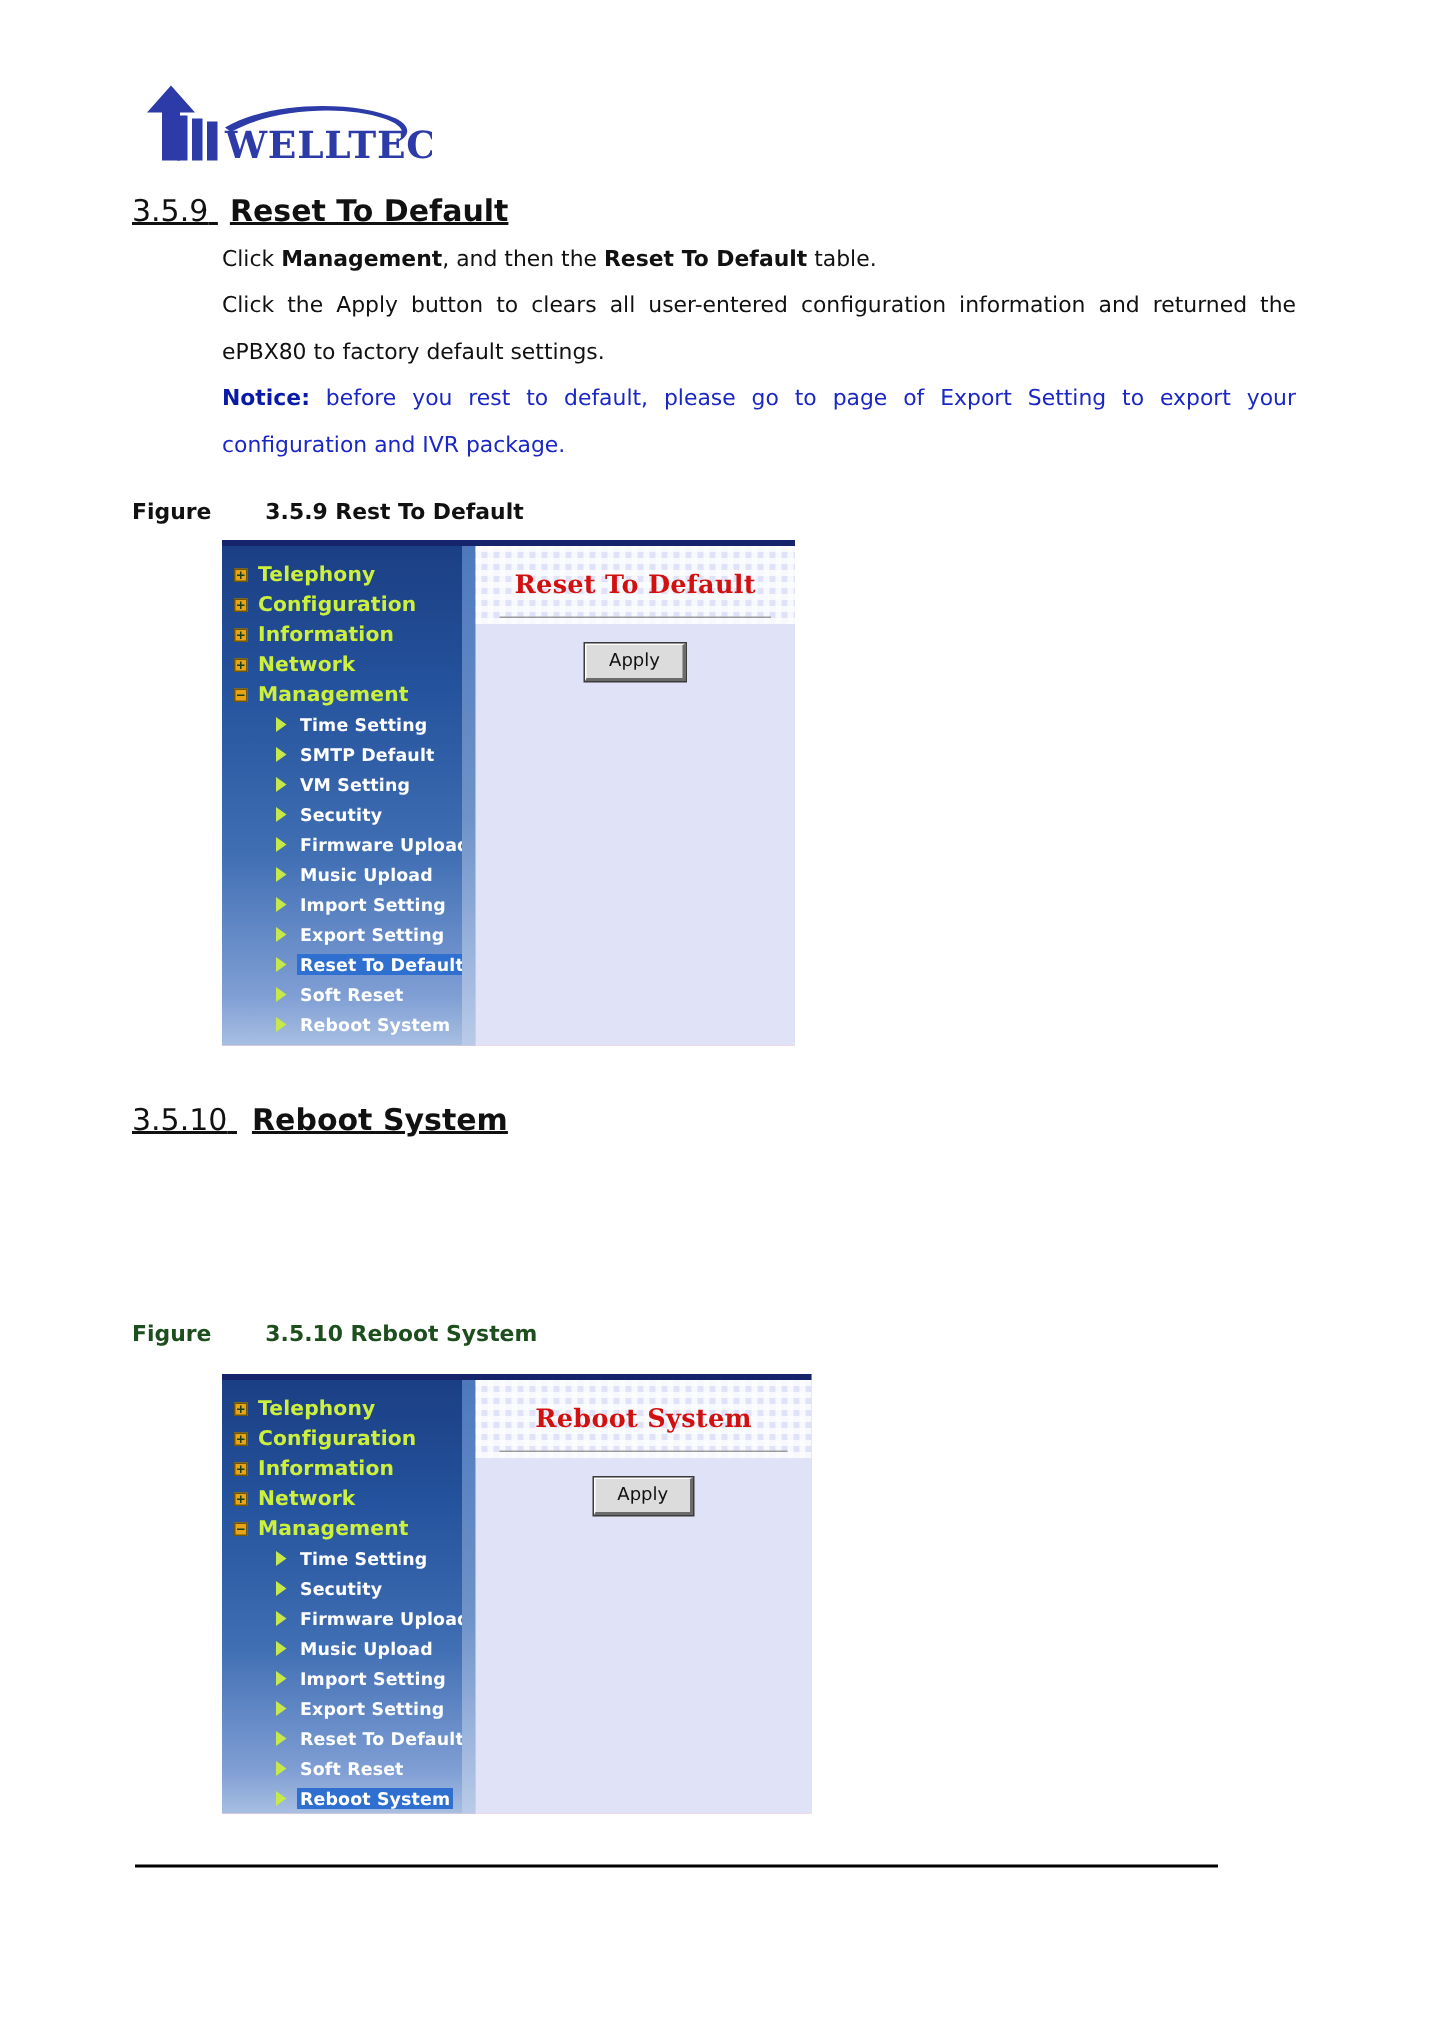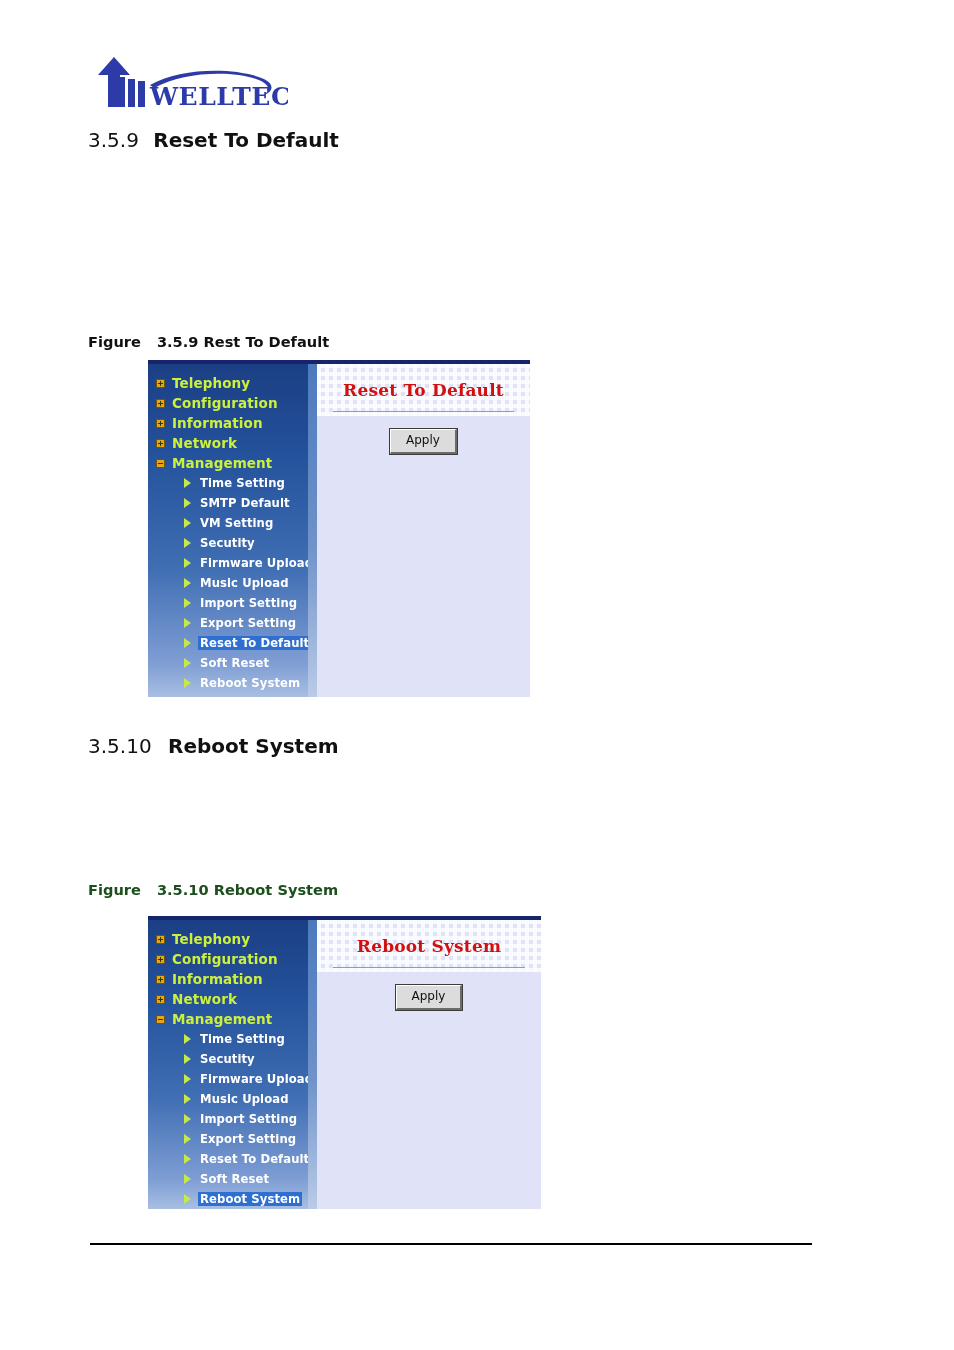--- a/index.html
+++ b/index.html
@@ -27,20 +27,21 @@
   .logo-wrap svg { display: block; }
 
   
   .section-head {
     position: absolute;
     left: 88px;
     font-size: 20px;
     line-height: 26px;
     color: #111111;
     white-space: nowrap;
+    text-decoration: underline;
   }
   .section-head .num {
     font-weight: normal;
   }
   .section-head .ttl {
     font-weight: bold;
   }
 
   .body-block {
     position: absolute;
@@ -56,21 +57,21 @@
   .notice { color: #1a27c4; }
   .notice b { color: #0a1aa8; font-weight: bold; }
 
   .fig-caption {
     position: absolute;
     left: 88px;
     font-size: 14.6px;
     font-weight: bold;
     white-space: nowrap;
   }
-  .fig-caption .cap-lead { margin-right: 16px; }
+  .fig-caption .cap-lead { margin-right: 36px; }
   .cap-black { color: #111111; }
   .cap-green { color: #1d4e1d; }
 
   
   .shot {
     position: absolute;
     background: #fca5a5;
     box-sizing: border-box;
     display: flex;
     border-top: 4px solid #15246b;
@@ -230,20 +231,27 @@
     <text x="62" y="50" font-family="DejaVu Serif, serif" font-size="25" font-weight="bold" fill="#2c3ba8" letter-spacing="0.5">WELLTECH</text>
   </svg>
 </div>
 
 <div class="section-head" style="top:127px;">
   <span class="num">3.5.9</span>
   <span class="ttl" style="margin-left:8px;">Reset To Default</span>
 </div>
 
 <div class="body-block" style="top:157px;">
+  <p>
+    <span>Click </span><b>Management</b><span>, and then the </span><b>Reset To Default</b><span> table.</span>
+  </p>
+  <p style="margin-top:0;">Click the Apply button to clears all user-entered configuration information and returned the ePBX80 to factory default settings.</p>
+  <p class="notice" style="margin-top:0;">
+    <b>Notice:</b><span> before you rest to default, please go to page of Export Setting to export your configuration and IVR package.</span>
+  </p>
 </div>
 
 <div class="fig-caption cap-black" style="top:333px;">
   <span class="cap-lead">Figure</span><span>3.5.9 Rest To Default</span>
 </div>
 
 <div class="shot" id="shot1" style="left:148px; top:360px; width:382px; height:337px;">
   <div class="nav" style="width:169px;">
       <div class="nav-row top">
         <span class="plusbox"></span>

